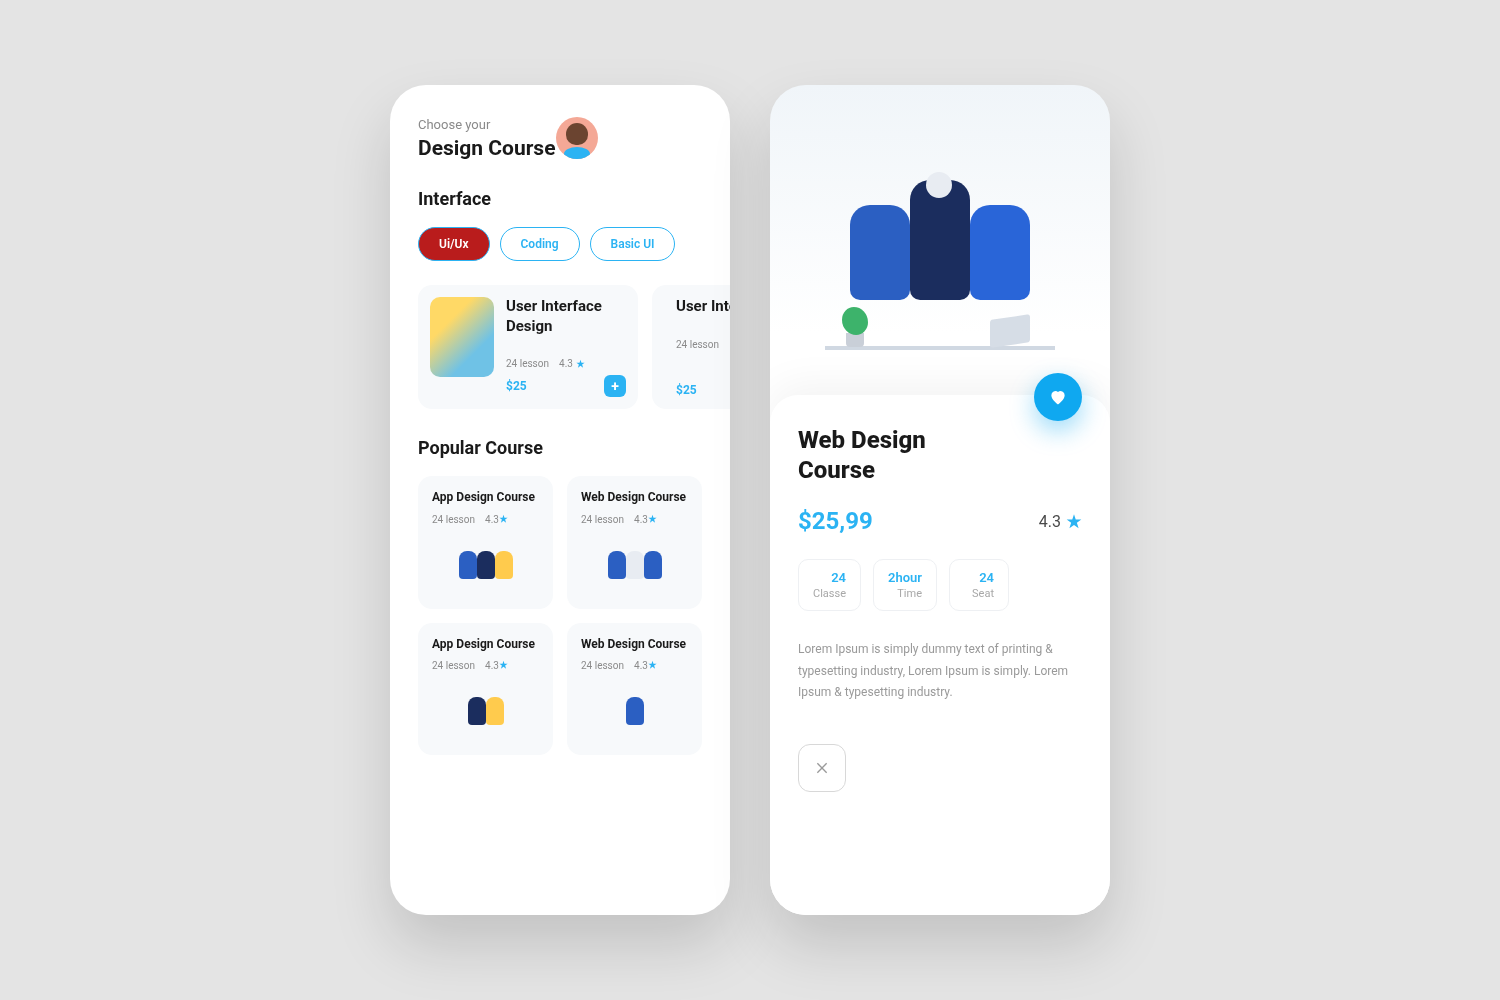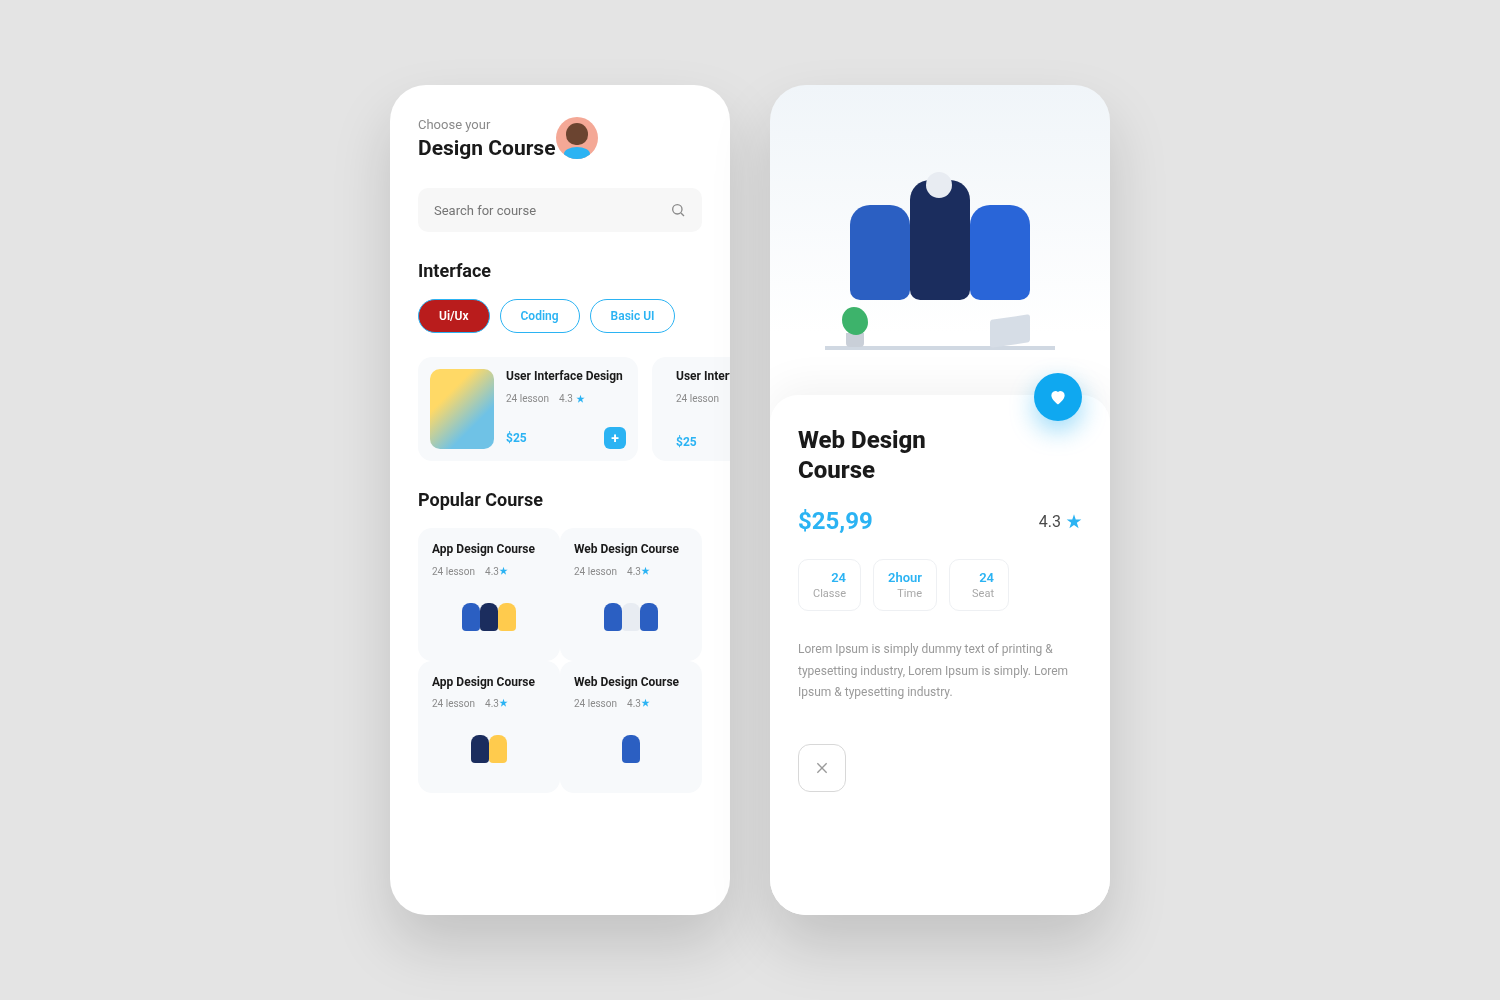--- a/index.html
+++ b/index.html
@@ -17,27 +17,27 @@
 .search-input { flex: 1; border: none; background: transparent; font-size: 13px; color: #8a8a8a; outline: none; }
 .search-icon { width: 16px; height: 16px; color: #8a8a8a; }
 .section-title { font-size: 18px; font-weight: 700; color: #1a1a1a; margin-bottom: 18px; }
 .chips { display: flex; gap: 10px; margin-bottom: 24px; }
 .chip { padding: 9px 20px; border-radius: 20px; font-size: 12px; font-weight: 600; border: 1.5px solid #2bb3f3; color: #2bb3f3; background: #fff; cursor: pointer; }
 .chip.active { background: #b91c1c; color: #fff; border-color: #2bb3f3; }
 .course-scroll { display: flex; gap: 14px; margin-bottom: 28px; }
 .course-card { background: #f7f9fb; border-radius: 14px; padding: 12px; display: flex; gap: 12px; min-width: 220px; flex: 1; }
 .course-thumb { width: 64px; height: 80px; background: linear-gradient(135deg, #ffd966 30%, #6fc2e6 70%); border-radius: 10px; position: relative; }
 .course-info { flex: 1; display: flex; flex-direction: column; }
-.course-name { font-size: 12px; font-weight: 700; color: #1a1a1a; line-height: 1.3; margin-bottom: 8px; }
+.course-name { font-size: 15px; font-weight: 700; color: #1a1a1a; line-height: 1.3; margin-bottom: 22px; }
 .course-meta { display: flex; align-items: center; gap: 10px; font-size: 10px; color: #8a8a8a; margin-bottom: 6px; }
 .course-meta .rating { display: flex; align-items: center; gap: 3px; }
 .price-row { display: flex; justify-content: space-between; align-items: center; margin-top: auto; }
 .price { color: #2bb3f3; font-size: 12px; font-weight: 700; }
 .add-btn { width: 22px; height: 22px; background: #2bb3f3; border-radius: 6px; color: #fff; display: flex; align-items: center; justify-content: center; font-size: 14px; font-weight: 700; }
-.popular-grid { display: grid; grid-template-columns: 1fr 1fr; }
+.popular-grid { display: grid; grid-template-columns: 1fr 1fr; gap: 14px; }
 .pop-card { background: #f7f9fb; border-radius: 14px; padding: 14px; }
 .pop-title { font-size: 12px; font-weight: 700; color: #1a1a1a; line-height: 1.3; margin-bottom: 8px; }
 .pop-meta { display: flex; gap: 10px; align-items: center; font-size: 10px; color: #8a8a8a; margin-bottom: 10px; }
 .pop-thumb { height: 60px; display: flex; justify-content: center; align-items: center; }
 .people { display: flex; gap: -4px; }
 .person { width: 18px; height: 28px; border-radius: 8px 8px 4px 4px; }
 .person.blue { background: #2b5fc2; }
 .person.navy { background: #1b2d5e; }
 .person.yellow { background: #ffcb4d; }
 .star-icon { width: 9px; height: 9px; fill: #2bb3f3; }
@@ -76,27 +76,20 @@
 <div class="phone">
   <div class="container">
     <div class="header">
       <div class="header-text">
         <div class="subtitle">Choose your</div>
         <div class="title">Design Course</div>
       </div>
       <div class="avatar"></div>
     </div>
 
-    <div class="search-box">
-      <input class="search-input" placeholder="Search for course" style="">
-      <svg class="search-icon" viewBox="0 0 24 24" fill="none" stroke="currentColor" stroke-width="2">
-          <circle cx="11" cy="11" r="7"></circle>
-          <line x1="21" y1="21" x2="16.5" y2="16.5"></line>
-        </svg>
-    </div>
 
     <div class="section-title">Interface</div>
     <div class="chips">
       <button class="chip active">Ui/Ux</button>
       <button class="chip">Coding</button>
       <button class="chip">Basic UI</button>
     </div>
 
     <div class="course-scroll">
       <div class="course-card">

